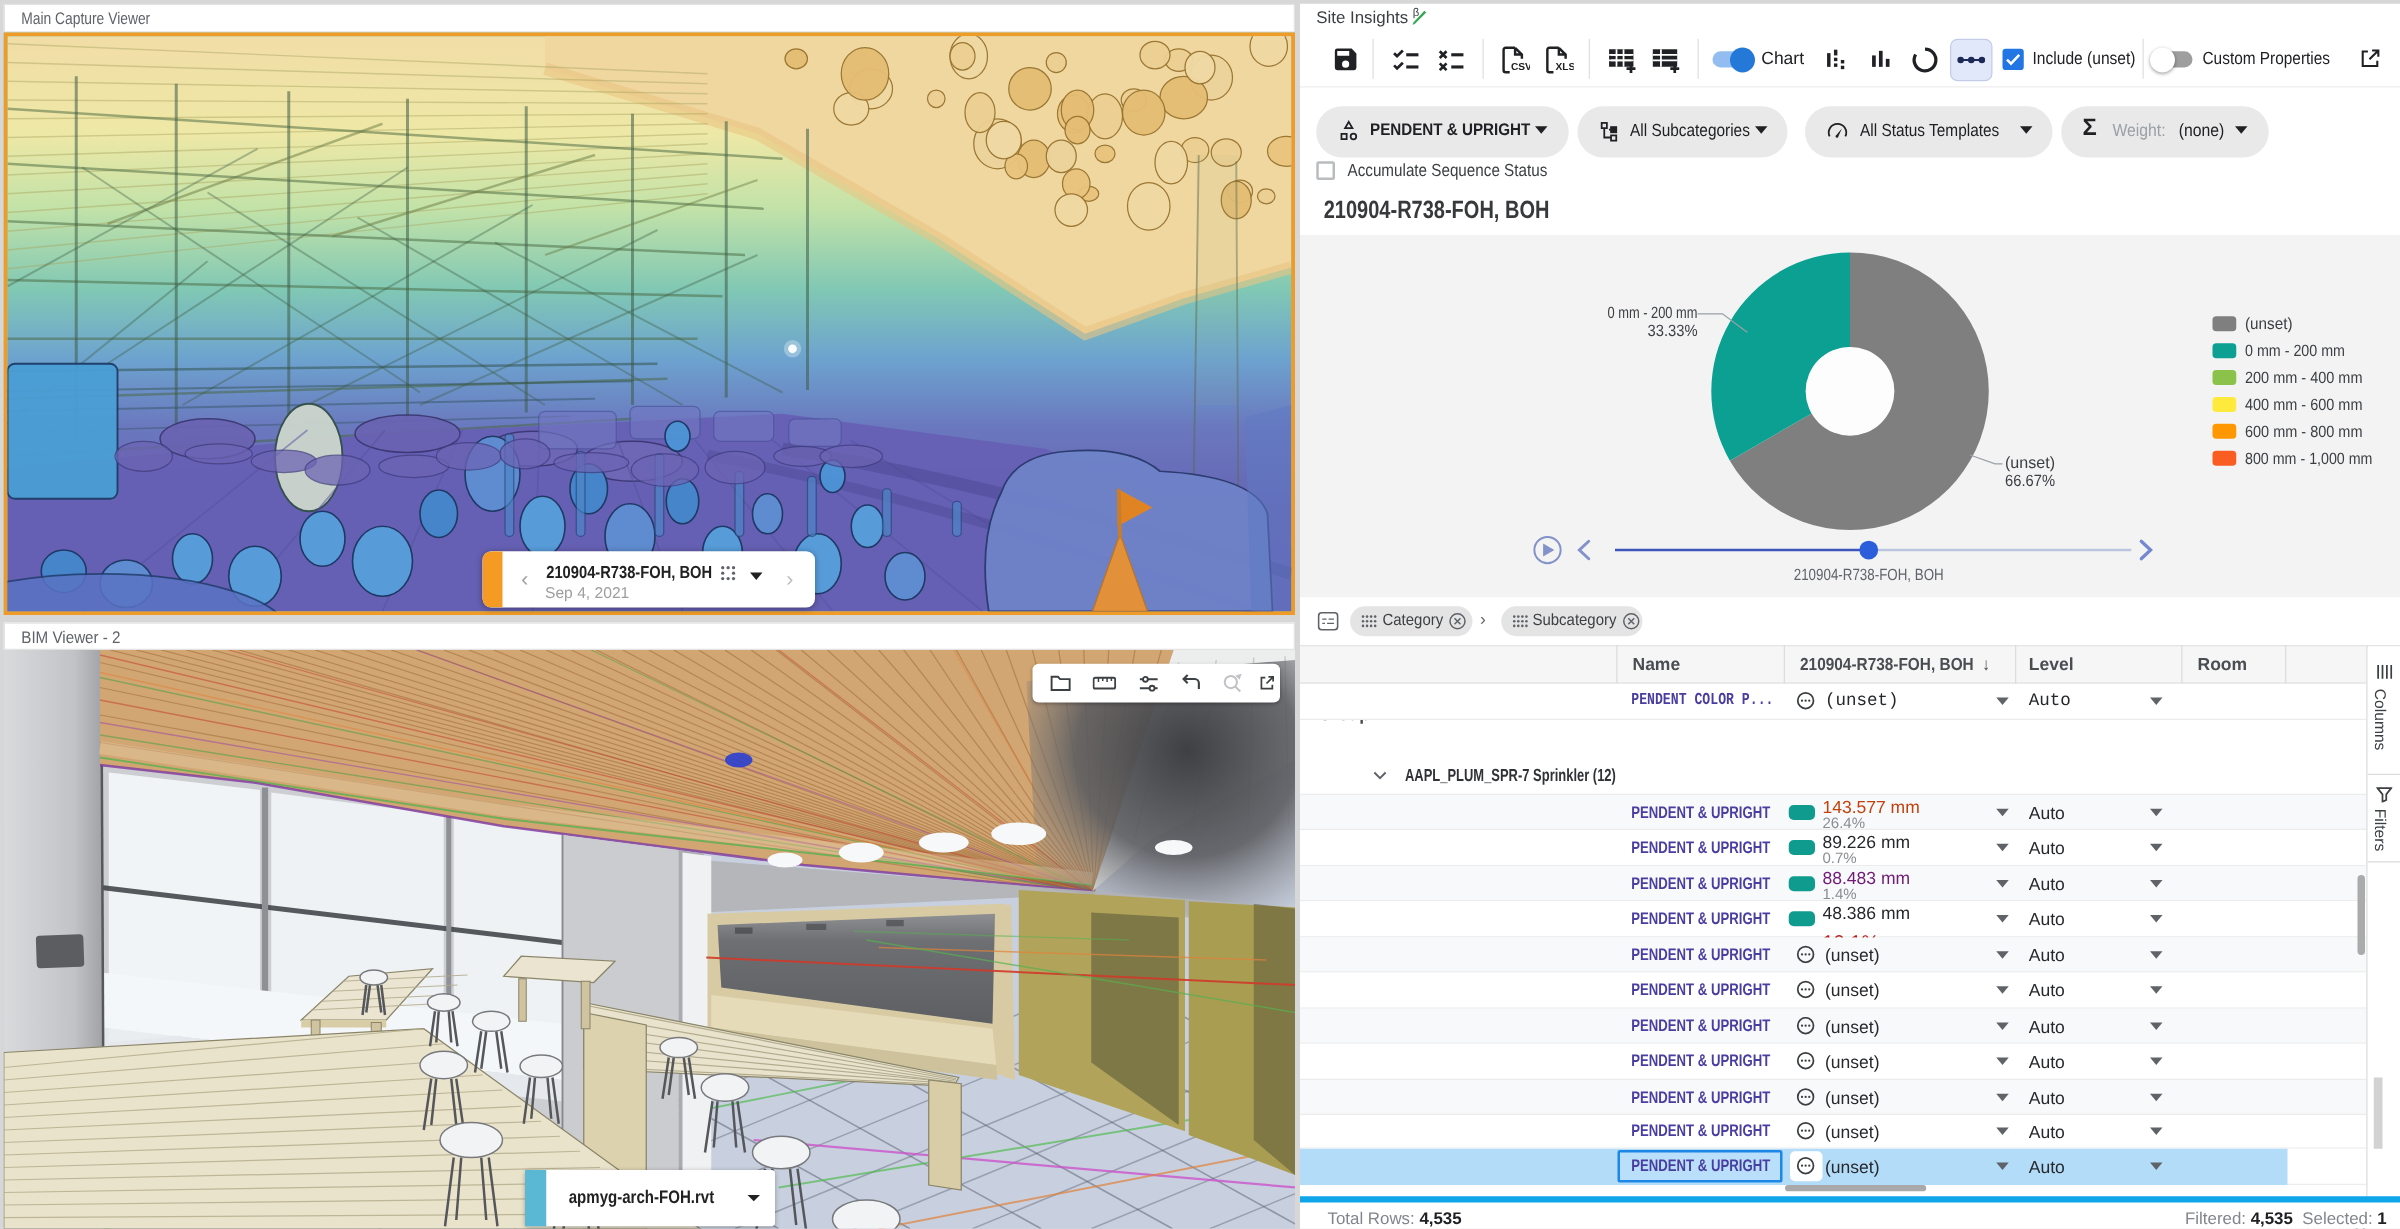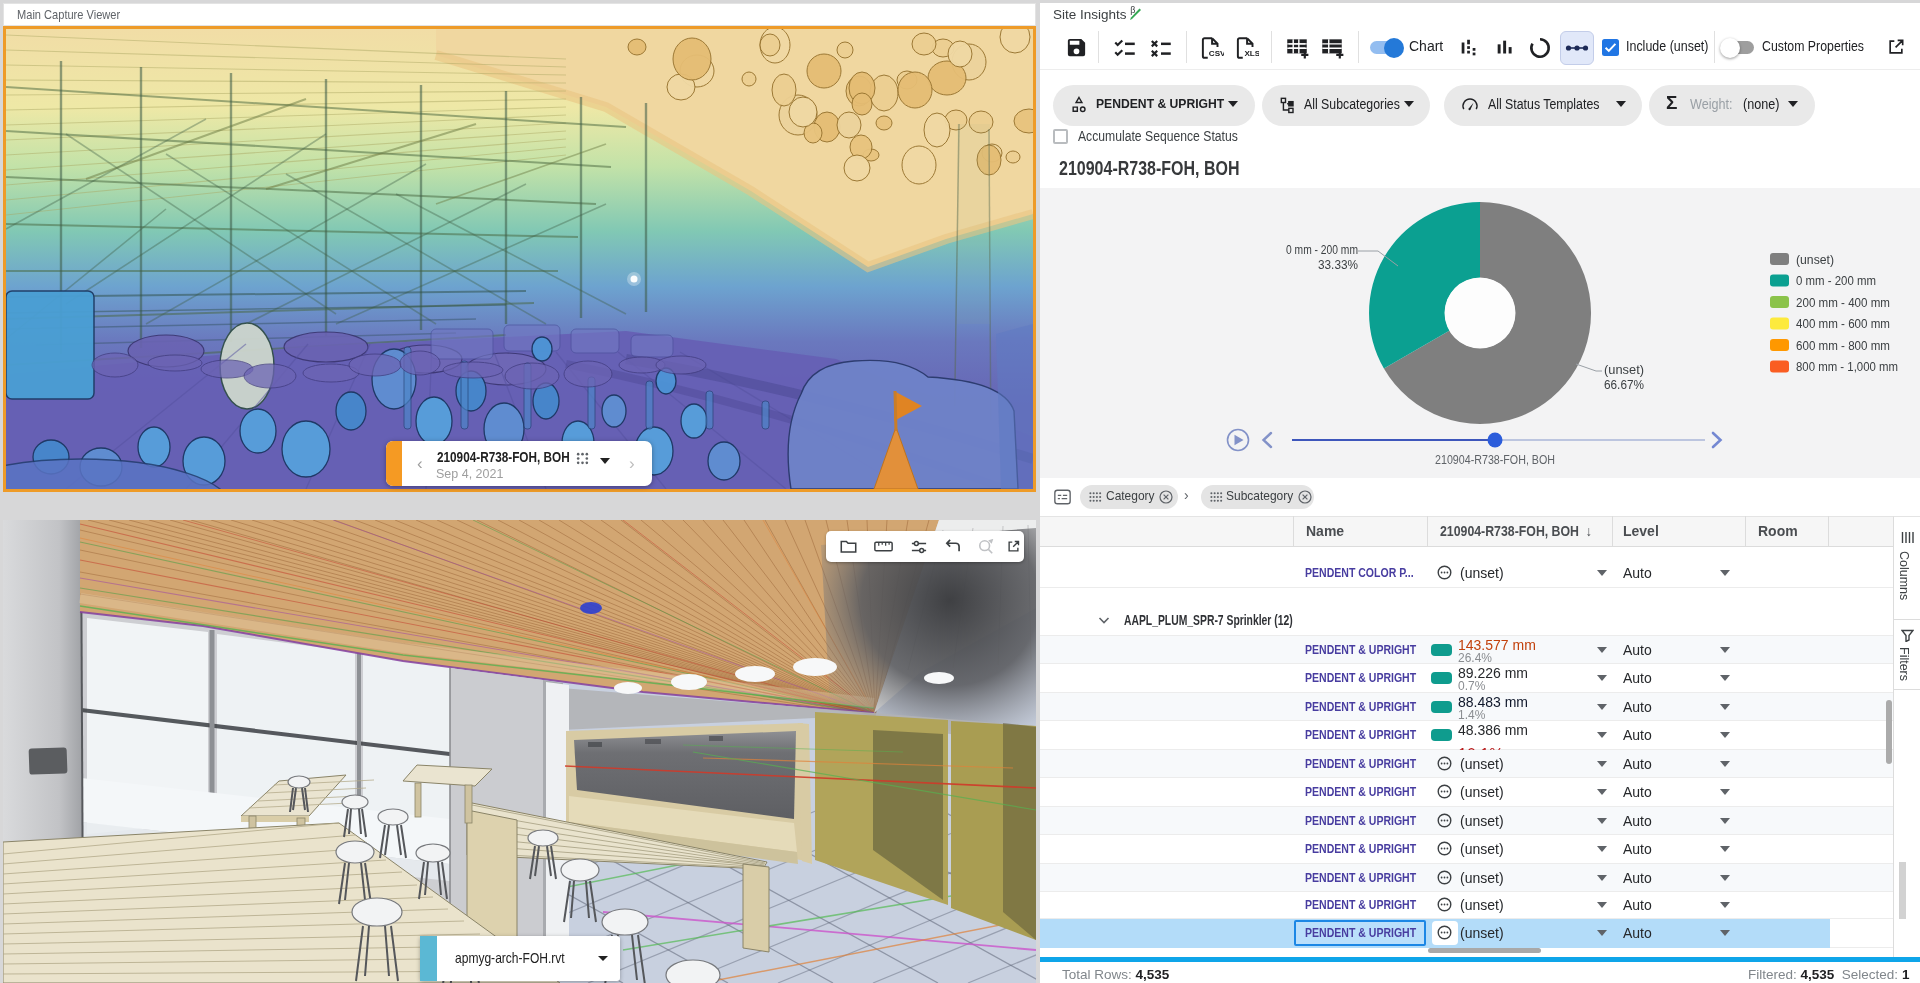--- a/index.html
+++ b/index.html
@@ -210,21 +210,22 @@
             <circle cx="2" cy="10" r="1.2"></circle>
             <circle cx="6" cy="10" r="1.2"></circle>
             <circle cx="10" cy="10" r="1.2"></circle>
           </g>
         </svg>
       <div class="abs" style="left:214px;top:17px;width:0;height:0;border-left:5px solid transparent;border-right:5px solid transparent;border-top:6px solid #212121;"></div>
       <div class="abs" style="left:243px;top:13px;color:#bdbdbd;font-size:17px;">›</div>
     </div>
   </div>
 
-  <div class="abs" style="left:3px;top:520px;width:1033px;height:463px;background:#c9d2e0;">
+  <div class="abs titlebar" style="left:3px;top:498px;width:1033px;height:22px;"><span style="display:inline-block;transform:scaleX(.9);transform-origin:left center;">BIM Viewer - 2</span></div>
+  <div class="abs" style="left:3px;top:520px;width:1033px;height:463px;background:#c9d2e0;font-weight:bold;">
     <svg width="1033" height="463" viewBox="0 0 1033 463" style="display:block" id="bim">
       <rect x="0" y="140" width="1033" height="323" fill="#c8d0df"></rect>
       <line x1="80" y1="280" x2="410" y2="463" stroke="#5f6678" stroke-width="1.3" opacity=".55"></line>
       <line x1="185" y1="280" x2="515" y2="463" stroke="#5f6678" stroke-width="1.3" opacity=".55"></line>
       <line x1="290" y1="280" x2="620" y2="463" stroke="#5f6678" stroke-width="1.3" opacity=".55"></line>
       <line x1="395" y1="280" x2="725" y2="463" stroke="#5f6678" stroke-width="1.3" opacity=".55"></line>
       <line x1="500" y1="280" x2="830" y2="463" stroke="#5f6678" stroke-width="1.3" opacity=".55"></line>
       <line x1="605" y1="280" x2="935" y2="463" stroke="#5f6678" stroke-width="1.3" opacity=".55"></line>
       <line x1="710" y1="280" x2="1040" y2="463" stroke="#5f6678" stroke-width="1.3" opacity=".55"></line>
       <line x1="815" y1="280" x2="1145" y2="463" stroke="#5f6678" stroke-width="1.3" opacity=".55"></line>
@@ -704,21 +705,21 @@
       <div class="abs hdr" style="left:400px;top:45px;transform:scaleX(.88);transform-origin:left center;white-space:nowrap;">210904-R738-FOH, BOH &nbsp;↓</div>
       <div class="abs hdr" style="left:583px;top:45px;">Level</div>
       <div class="abs hdr" style="left:718px;top:45px;">Room</div>
       <div class="abs colline" style="left:253px;"></div>
       <div class="abs colline" style="left:387px;"></div>
       <div class="abs colline" style="left:572px;"></div>
       <div class="abs colline" style="left:705px;"></div>
       <div class="abs colline" style="left:788px;"></div>
 
       <div id="rows" class="abs" style="left:0;top:69px;width:853px;height:401px;">
-      <div class="abs row" style="top:12px;height:29px;background:#fff;">
+      <div class="abs row" style="top:0px;height:29px;background:#fff;font-family:Liberation Mono, monospace;">
       <div class="abs pname" style="left:265px;top:6px;">PENDENT COLOR P...</div>
       <svg class="abs" style="left:397px;top:6px" width="15" height="15" viewBox="0 0 15 15">
               <circle cx="7.5" cy="7.5" r="6.3" fill="none" stroke="#3c4043" stroke-width="1.4"></circle>
               <circle cx="4.6" cy="7.5" r="0.9" fill="#3c4043"></circle>
               <circle cx="7.5" cy="7.5" r="0.9" fill="#3c4043"></circle>
               <circle cx="10.4" cy="7.5" r="0.9" fill="#3c4043"></circle>
             </svg>
       <div class="abs" style="left:420px;top:6px;color:#26282b;">(unset)</div>
       <div class="abs caret" style="left:557px;top:11px"></div>
       <div class="abs" style="left:583px;top:6px;color:#26282b;">Auto</div>
@@ -744,21 +745,21 @@
       <div class="abs" style="left:391px;top:8px;width:21px;height:12px;border-radius:4px;background:#0f9c8e;"></div>
       <div class="abs" style="left:418px;top:1px;color:#26282b;">89.226 mm</div>
       <div class="abs" style="left:418px;top:15px;font-size:12px;color:#8a8d91;">0.7%</div>
       <div class="abs caret" style="left:557px;top:11px"></div>
       <div class="abs" style="left:583px;top:6px;color:#26282b;">Auto</div>
       <div class="abs caret" style="left:680px;top:11px"></div>
       </div>
       <div class="abs row" style="top:146px;height:28px;background:#f7f9fb;">
       <div class="abs pname" style="left:265px;top:6px;">PENDENT &amp; UPRIGHT</div>
       <div class="abs" style="left:391px;top:8px;width:21px;height:12px;border-radius:4px;background:#0f9c8e;"></div>
-      <div class="abs" style="left:418px;top:1px;color:#0f172a;">88.483 mm</div>
+      <div class="abs" style="left:418px;top:1px;color:#701a75;">88.483 mm</div>
       <div class="abs" style="left:418px;top:15px;font-size:12px;color:#8a8d91;">1.4%</div>
       <div class="abs caret" style="left:557px;top:11px"></div>
       <div class="abs" style="left:583px;top:6px;color:#26282b;">Auto</div>
       <div class="abs caret" style="left:680px;top:11px"></div>
       </div>
       <div class="abs row" style="top:174px;height:29px;background:#fff;">
       <div class="abs pname" style="left:265px;top:6px;">PENDENT &amp; UPRIGHT</div>
       <div class="abs" style="left:391px;top:8px;width:21px;height:12px;border-radius:4px;background:#0f9c8e;"></div>
       <div class="abs" style="left:418px;top:1px;color:#26282b;">48.386 mm</div>
       <div class="abs" style="left:418px;top:25px;font-size:16px;color:#b91c1c;">10.1%</div>

